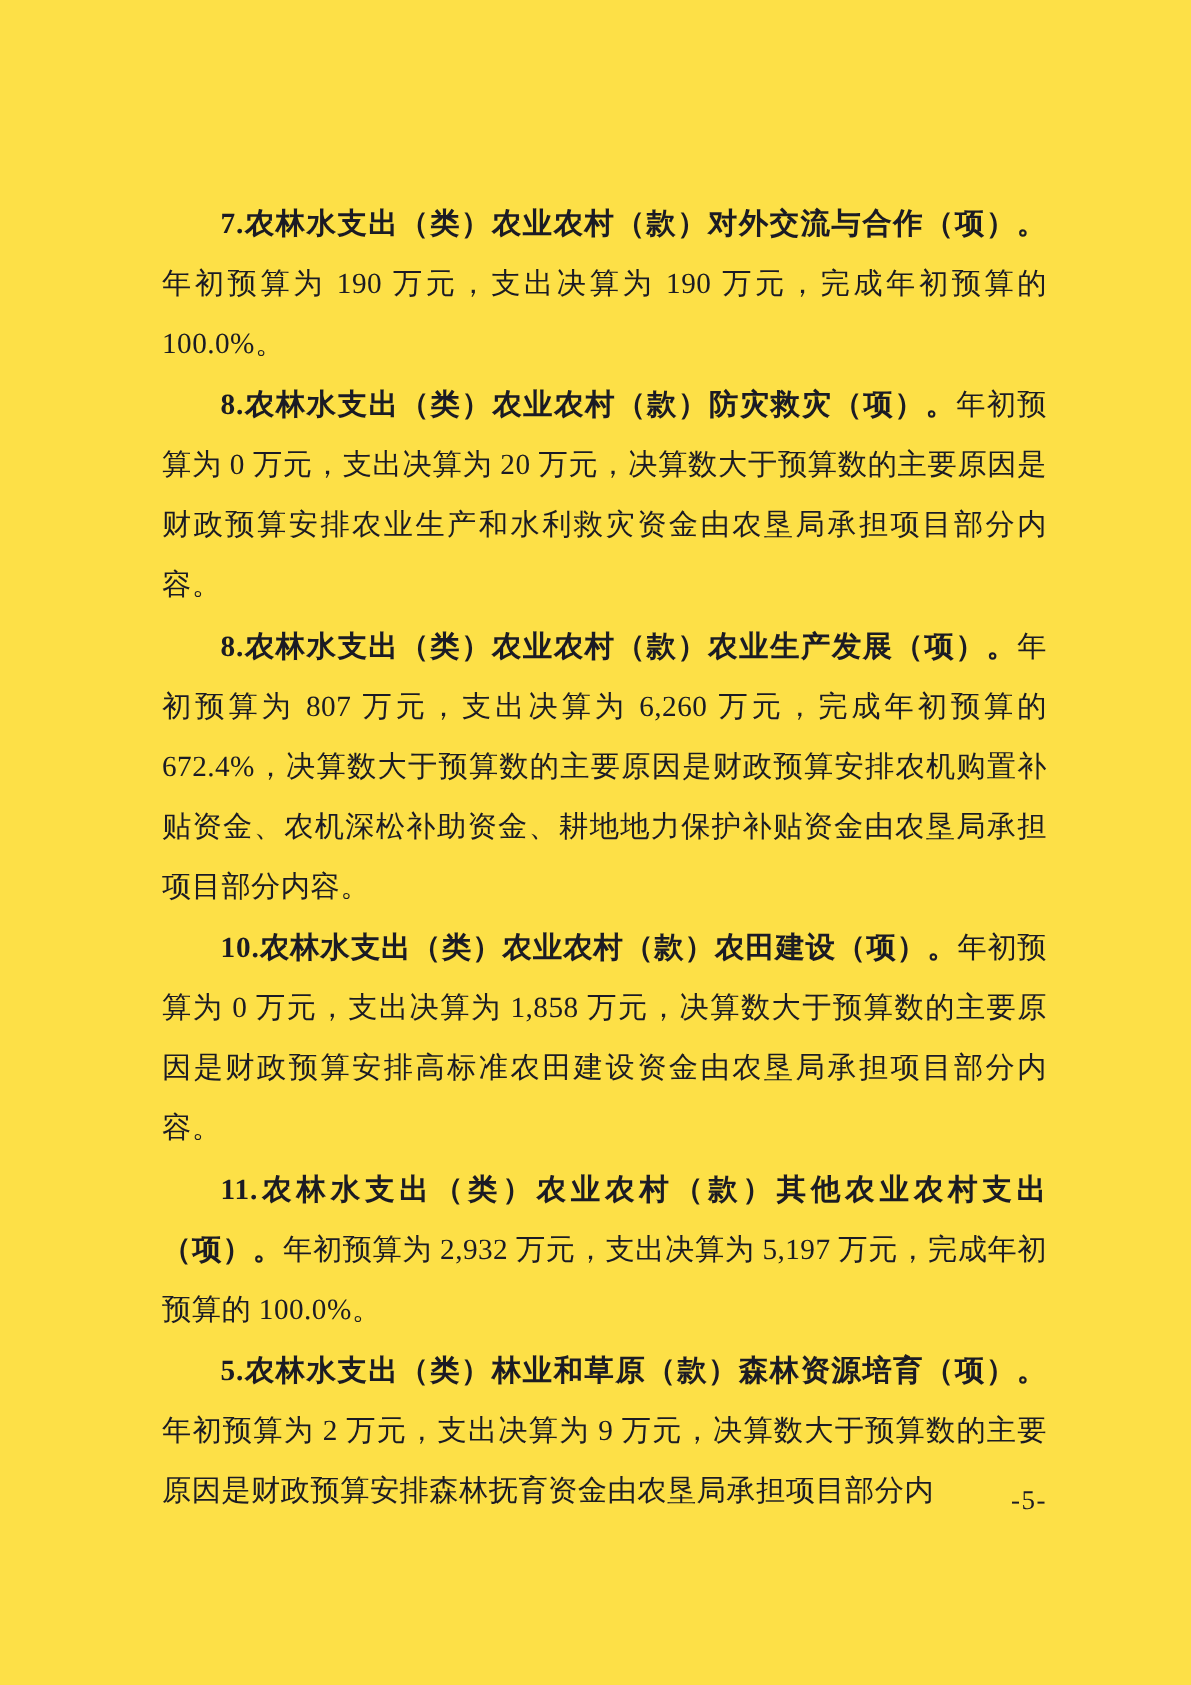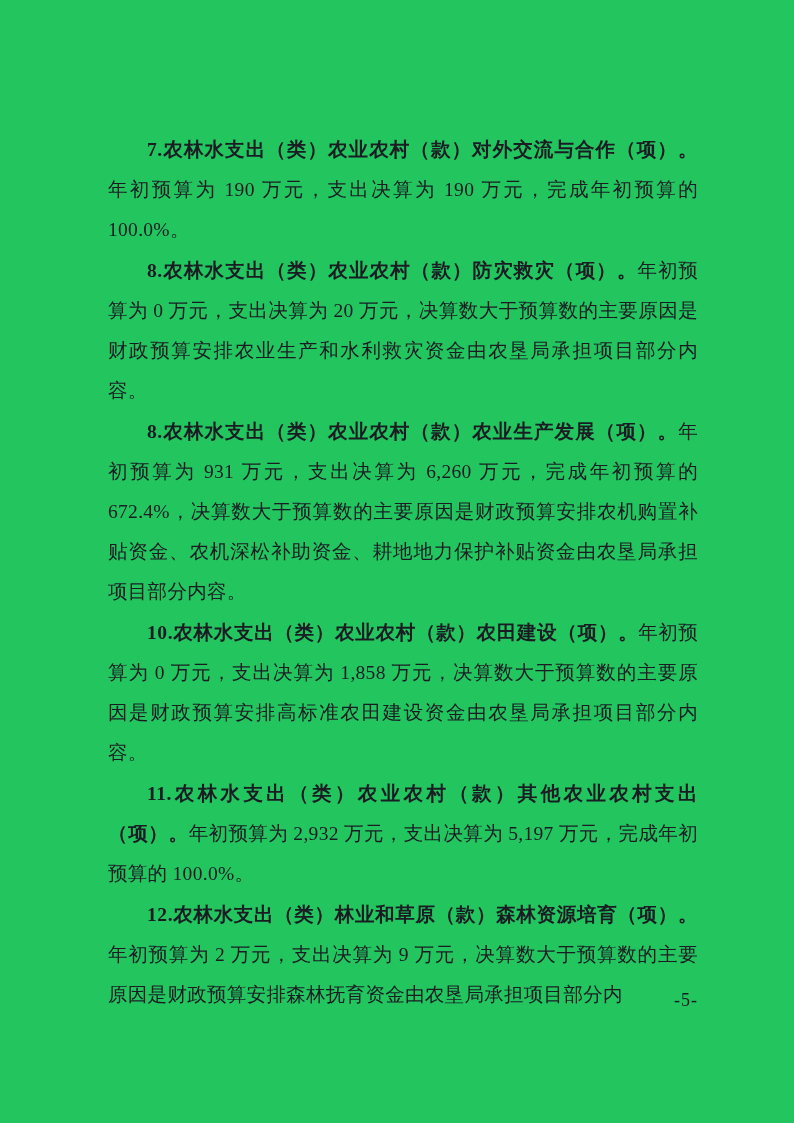--- a/index.html
+++ b/index.html
@@ -4,21 +4,21 @@
 <style>
   html, body {
     margin: 0;
     padding: 0;
     background: #ffffff;
   }
   .page {
     position: relative;
     width: 794px;
     height: 1123px;
-    background: #22c55e;
+    background: #fde047;
     box-sizing: border-box;
     overflow: hidden;
     padding-left: 28px;
   }
   .content {
     position: absolute;
     left: 108px;
     top: 130px;
     width: 590px;
   }
@@ -61,31 +61,31 @@
 
     <p class="para">
       <span class="indent"></span><span class="lead">7.农林水支出（类）农业农村（款）对外交流与合作（项）。</span><span class="body-text">年初预算为 190 万元，支出决算为 190 万元，完成年初预算的 100.0%。</span>
     </p>
 
     <p class="para">
       <span class="indent"></span><span class="lead">8.农林水支出（类）农业农村（款）防灾救灾（项）。</span><span class="body-text">年初预算为 0 万元，支出决算为 20 万元，决算数大于预算数的主要原因是财政预算安排农业生产和水利救灾资金由农垦局承担项目部分内容。</span>
     </p>
 
     <p class="para">
-      <span class="indent"></span><span class="lead">8.农林水支出（类）农业农村（款）农业生产发展（项）。</span><span class="body-text">年初预算为 931 万元，支出决算为 6,260 万元，完成年初预算的 672.4%，决算数大于预算数的主要原因是财政预算安排农机购置补贴资金、农机深松补助资金、耕地地力保护补贴资金由农垦局承担项目部分内容。</span>
+      <span class="indent"></span><span class="lead">8.农林水支出（类）农业农村（款）农业生产发展（项）。</span><span class="body-text">年初预算为 807 万元，支出决算为 6,260 万元，完成年初预算的 672.4%，决算数大于预算数的主要原因是财政预算安排农机购置补贴资金、农机深松补助资金、耕地地力保护补贴资金由农垦局承担项目部分内容。</span>
     </p>
 
     <p class="para">
       <span class="indent"></span><span class="lead">10.农林水支出（类）农业农村（款）农田建设（项）。</span><span class="body-text">年初预算为 0 万元，支出决算为 1,858 万元，决算数大于预算数的主要原因是财政预算安排高标准农田建设资金由农垦局承担项目部分内容。</span>
     </p>
 
     <p class="para">
       <span class="indent"></span><span class="lead">11.农林水支出（类）农业农村（款）其他农业农村支出（项）。</span><span class="body-text">年初预算为 2,932 万元，支出决算为 5,197 万元，完成年初预算的 100.0%。</span>
     </p>
 
     <p class="para">
-      <span class="indent"></span><span class="lead">12.农林水支出（类）林业和草原（款）森林资源培育（项）。</span><span class="body-text">年初预算为 2 万元，支出决算为 9 万元，决算数大于预算数的主要原因是财政预算安排森林抚育资金由农垦局承担项目部分内</span>
+      <span class="indent"></span><span class="lead">5.农林水支出（类）林业和草原（款）森林资源培育（项）。</span><span class="body-text">年初预算为 2 万元，支出决算为 9 万元，决算数大于预算数的主要原因是财政预算安排森林抚育资金由农垦局承担项目部分内</span>
     </p>
 
   </div>
 
   <div class="page-number">-5-</div>
 </div>
 
 </body></html>

